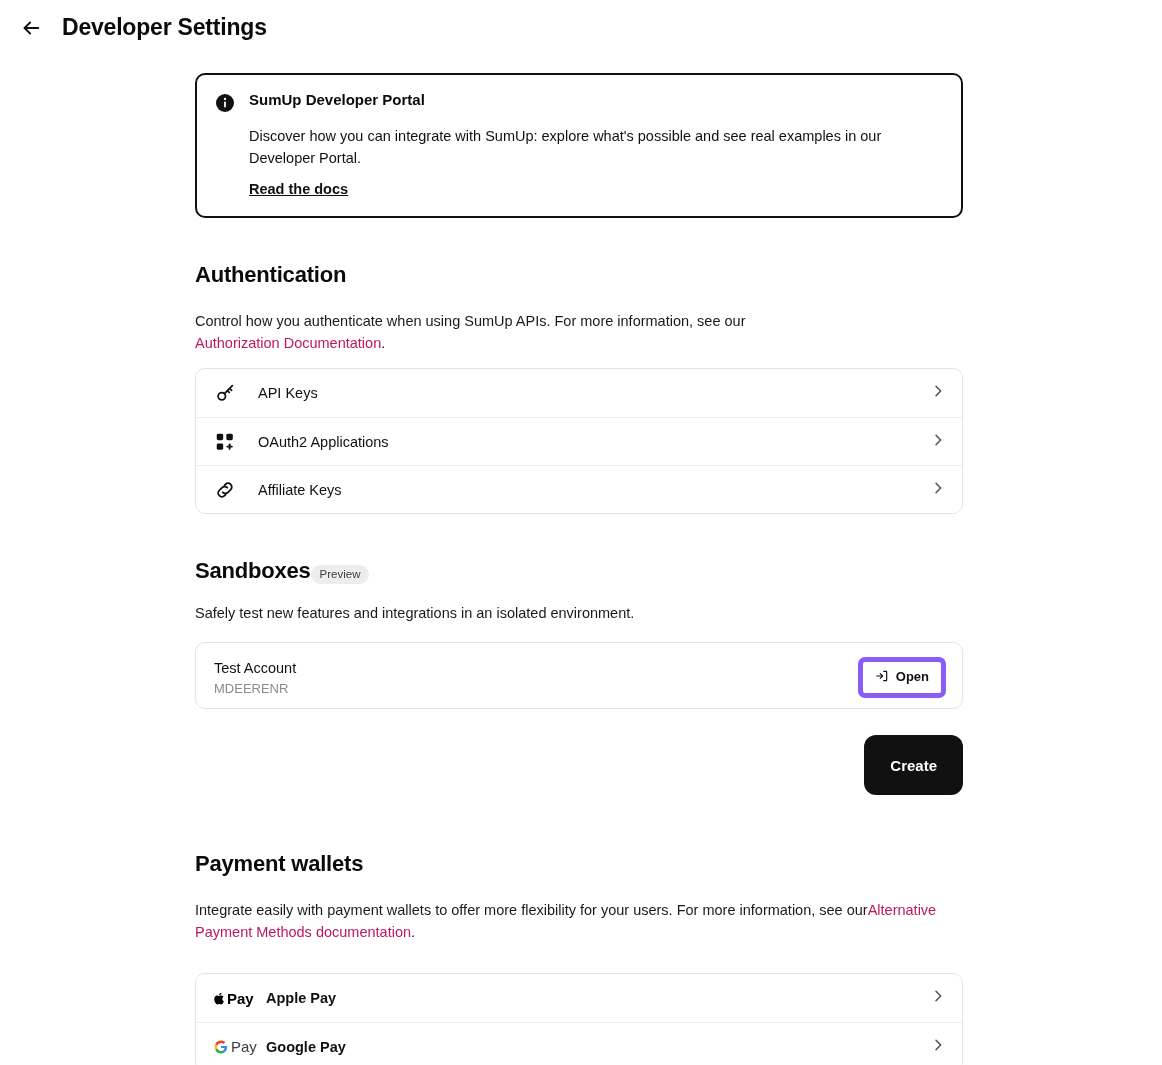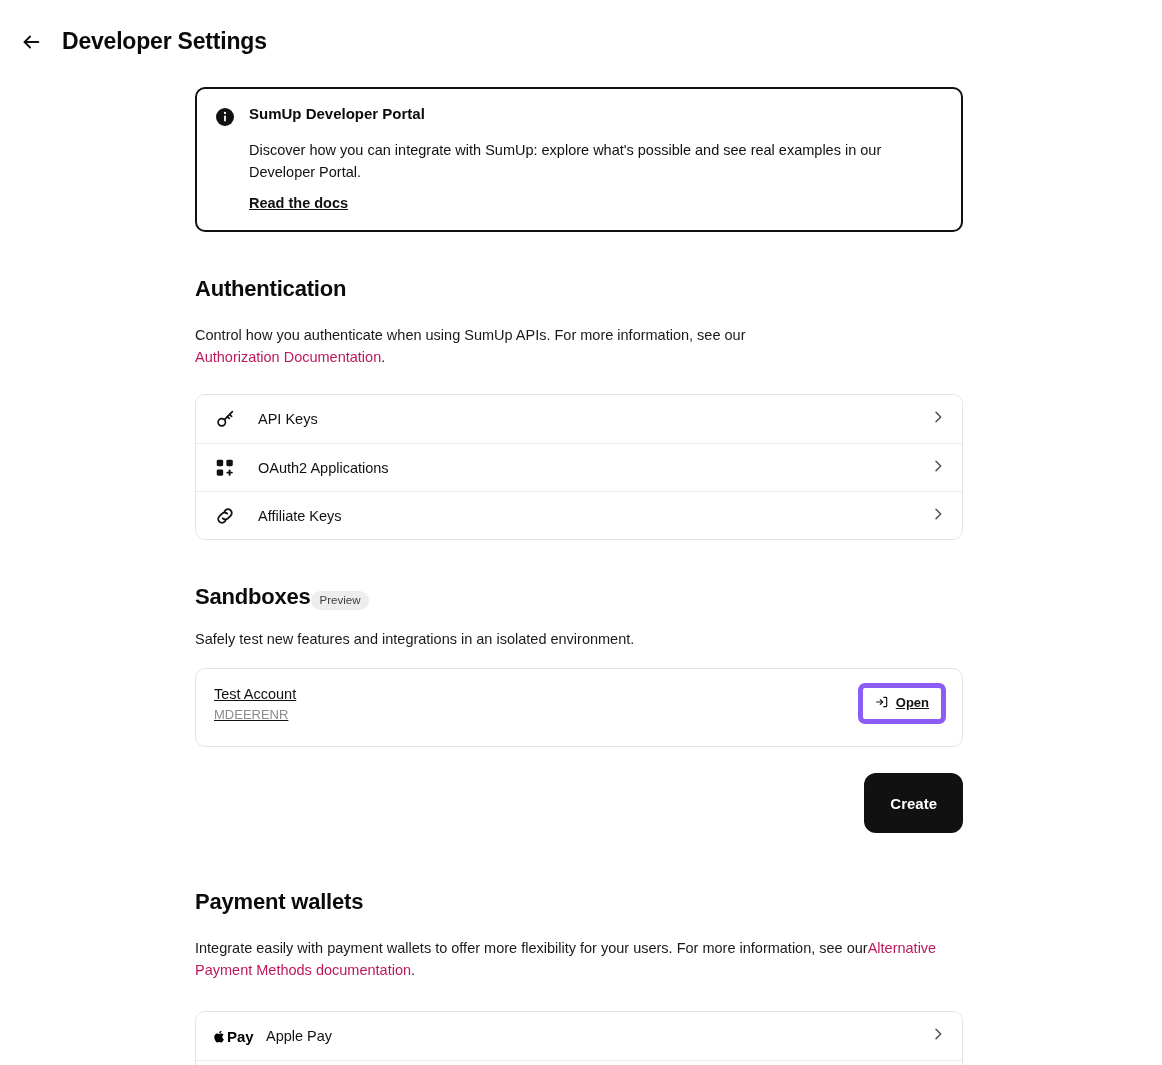--- a/index.html
+++ b/index.html
@@ -13,21 +13,21 @@
     color: #111111;
     -webkit-font-smoothing: antialiased;
   }
   .page { position: relative; width: 1162px; height: 1065px; overflow: hidden; }
 
   
   .header {
     display: flex;
     align-items: center;
     gap: 18px;
-    padding: 28px 0 10px 18px;
+    padding: 14px 0 10px 18px;
   }
   .back-btn {
     width: 26px; height: 26px;
     display: flex; align-items: center; justify-content: center;
     cursor: pointer;
     background: transparent;
     border: none;
     padding: 0;
   }
   .back-btn svg { display: block; }
@@ -125,21 +125,21 @@
   .row-label {
     flex: 1 1 auto;
     font-size: 14.5px;
     color: #111111;
     margin-left: 18px;
   }
   .chev { flex: 0 0 auto; opacity: .75; }
 
   
   .wallet-row .row-icon { width: 44px; flex: 0 0 44px; }
-  .wallet-row .row-label { margin-left: 8px; }
+  .wallet-row .row-label { margin-left: 8px; font-weight: bold; }
   .wallet-rows .row + .row { border-top: 1px solid #ececec; }
   .wallet-rows .row { height: 48px; }
 
   .applepay {
     display: flex; align-items: center; gap: 1px;
     font-size: 15px; font-weight: bold; color: #000;
   }
   .gpay {
     display: flex; align-items: center; gap: 3px;
     font-size: 15px; color: #3c4043; font-weight: 500;
@@ -157,24 +157,23 @@
     color: #3d3d3d;
     border-radius: 10px;
     padding: 3px 9px 4px 9px;
     position: relative;
     top: 3px;
   }
   .sandbox-card {
     border: 1px solid #e3e3e3;
     border-radius: 10px;
     background: #fff;
-    padding: 14px 16px 22px 18px;
-    display: flex;
-    align-items: center;
-    text-decoration: underline;
+    padding: 14px 16px 10px 18px;
+    display: flex;
+    align-items: center;
   }
   .sandbox-info { flex: 1 1 auto; }
   .sandbox-name { font-size: 14.5px; color: #111; }
   .sandbox-sub { font-size: 13px; color: #8b8b8b; margin-top: 5px; }
   .open-btn {
     display: inline-flex;
     align-items: flex-start;
     gap: 7px;
     border: 5px solid #8b5cf6;
     border-radius: 7px;
@@ -199,21 +198,21 @@
     font-size: 15px;
     font-weight: bold;
     padding: 0 26px;
     height: 60px;
     cursor: pointer;
     font-family: "Liberation Sans", sans-serif;
   }
 
   .mt-44 { margin-top: 44px; }
   .mt-30 { margin-top: 30px; }
-  .mt-26 { margin-top: 26px; }
+  .mt-26 { margin-top: 14px; }
   .mt-22 { margin-top: 22px; }
   .mt-18 { margin-top: 18px; }
   .mt-56 { margin-top: 56px; }
 </style>
 </head>
 <body>
 
 <div class="page">
 
   <div class="header">

